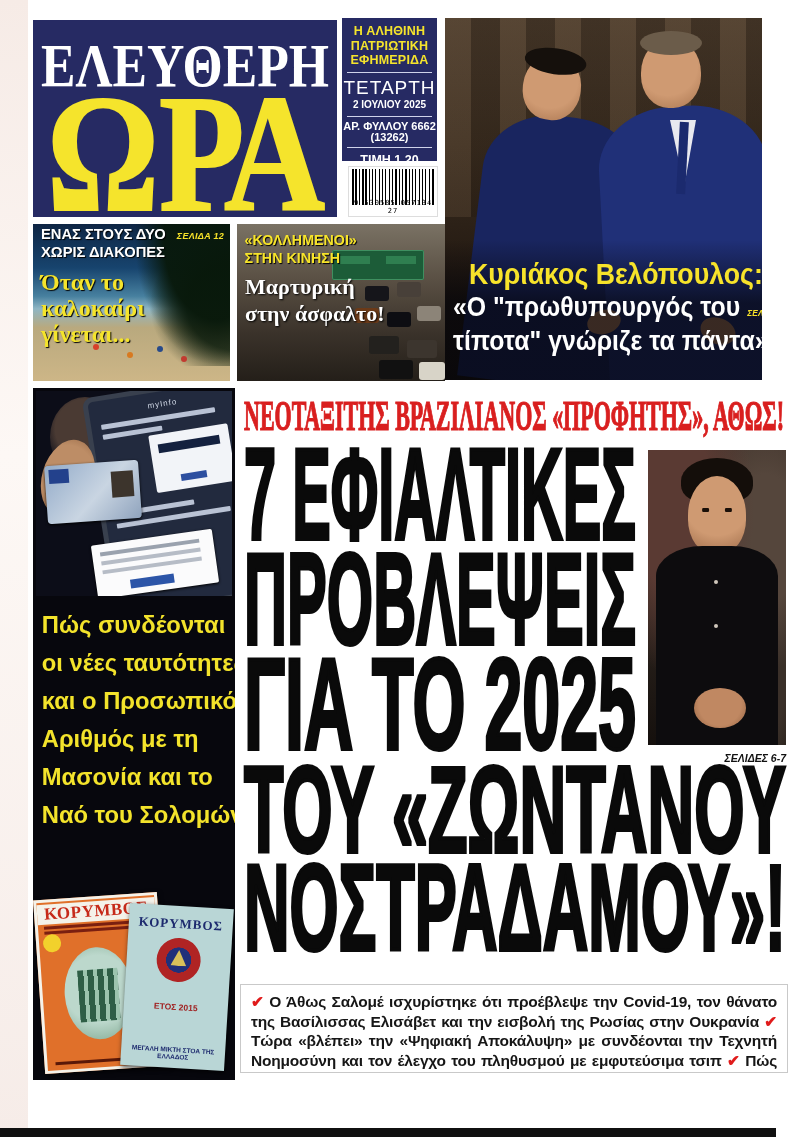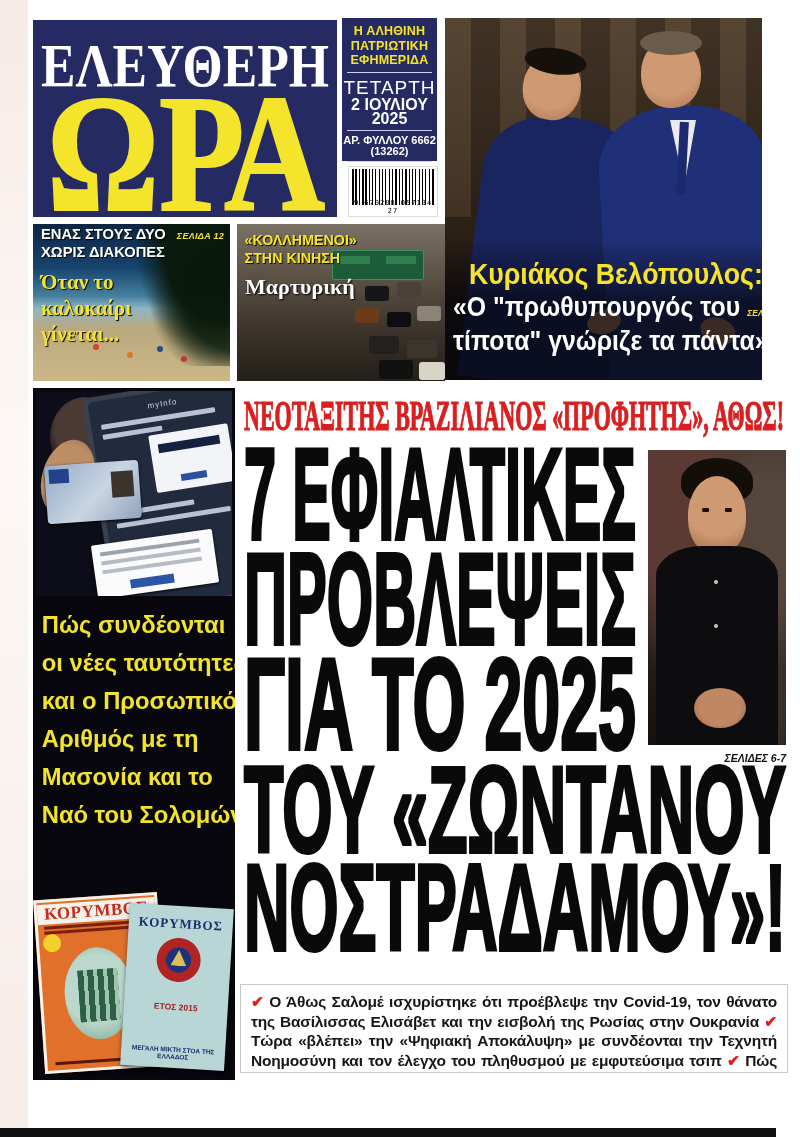--- a/index.html
+++ b/index.html
@@ -9,21 +9,21 @@
 
   
   #left-tint{left:0;top:0;width:28px;height:1137px;background:linear-gradient(180deg,#f6ebe6,#fdf8f5 40%,#f6ece8);}
 
   
   #masthead{left:33px;top:20px;width:304px;height:197px;background:#262a63;}
   #infobox{left:342px;top:18px;width:95px;height:143px;background:#262a63;color:#fff;text-align:center;}
   .tagline{color:#f5e42c;font-weight:700;font-size:12.5px;line-height:14.5px;letter-spacing:.2px;}
   .rule{height:1px;background:#cfd2ea;margin:4px 5px;}
   .day{font-size:19px;letter-spacing:1px;font-weight:400;line-height:21px;}
-  .date{font-size:16px;font-weight:700;line-height:14px;}
+  .date{font-size:10px;font-weight:700;line-height:14px;}
   .issue{font-size:11px;font-weight:700;line-height:11px;}
   .price{font-size:12.5px;font-weight:700;line-height:16px;}
   #barcode{left:348px;top:166px;width:88px;height:49px;background:#fff;border:1px solid #ddd;}
   #bars{position:absolute;left:3px;top:2px;right:3px;height:36px;
         background:repeating-linear-gradient(90deg,#000 0 1.5px,#fff 1.5px 3px,#000 3px 4.5px,#fff 4.5px 7px,#000 7px 8px,#fff 8px 10px);}
   #barcode-digits{position:absolute;left:0;bottom:1px;width:100%;font-family:"DejaVu Sans Mono",monospace;
         font-size:7px;letter-spacing:1px;text-align:center;color:#000;}
 
   .mast-text{font-family:"Liberation Serif",serif;font-weight:700;}
 
@@ -64,21 +64,21 @@
      background:linear-gradient(180deg,#0e2544 0%,#17446e 28%,#47809f 46%,#8fb6c4 54%,#b9a97e 66%,#cdb687 100%);}
   #beach-tree{position:absolute;right:-14px;top:-8px;width:110px;height:150px;
      background:radial-gradient(ellipse at 75% 15%,rgba(8,24,10,.95) 0 45%,transparent 70%),
                 radial-gradient(ellipse at 95% 60%,rgba(10,28,12,.8) 0 35%,transparent 60%);}
   #beach-dots{position:absolute;left:60px;top:120px;width:6px;height:6px;border-radius:50%;background:#d8402a;
      box-shadow:34px 8px 0 #d87a20,64px 2px 0 #274a8a,88px 12px 0 #c23a30;}
   .kicker-row{position:relative;z-index:4;padding-left:8px;}
   .beach-kicker{color:#fff;font-weight:700;font-size:15.5px;line-height:18px;
      text-shadow:1px 1px 1px #000;transform:scaleX(.95);transform-origin:left;}
   .serif-head{font-family:"Liberation Serif",serif;font-weight:700;}
-  .beach-line{position:relative;z-index:4;color:#f5e42c;font-size:21px;line-height:26px;
+  .beach-line{position:relative;z-index:4;color:#f5e42c;font-size:24px;line-height:26px;
      padding-left:8px;text-shadow:1px 1px 1px #000;}
 
   
   #traffic{left:237px;top:224px;width:208px;height:157px;overflow:hidden;
      background:linear-gradient(180deg,#7a7264 0%,#5a5044 35%,#3a322a 70%,#241f19 100%);}
   #sign{position:absolute;left:95px;top:26px;width:92px;height:30px;background:#1c5c38;border-radius:2px;
      box-shadow:inset 0 0 0 1px #3f8f60;}
   #sign::before{content:"";position:absolute;left:8px;top:6px;width:30px;height:8px;background:#2f7f50;}
   #sign::after{content:"";position:absolute;right:8px;top:6px;width:30px;height:8px;background:#2f7f50;}
   .car{position:absolute;width:24px;height:15px;border-radius:3px;}
@@ -209,21 +209,21 @@
       <div class="rule"></div>
       <div class="issue">ΑΡ. ΦΥΛΛΟΥ 6662 (13262)</div>
       <div class="rule"></div>
       <div class="price">ΤΙΜΗ 1,20 ΕΥΡΩ</div>
     </div>
   </div>
 
   <div class="abs" id="barcode">
     <div id="bars"></div>
     <div id="barcode-digits">
-      <span>9 670288 057134</span>
+      <span>9 530585 057134</span>
       <span>27</span>
     </div>
   </div>
 
   <div class="abs" id="politicians">
     <div id="parliament-bg"></div>
     <div id="parliament-cols"></div>
     <div class="suit" id="suit-left"></div>
     <div class="suit" id="suit-right"></div>
     <div class="abs" id="shirt-right"></div>
@@ -260,20 +260,21 @@
     <div class="car" style="left:150px;top:88px;background:#0d0d12;"></div>
     <div class="car" style="left:180px;top:82px;background:#8c8478;"></div>
     <div class="car" style="left:132px;top:112px;background:#23211e;width:30px;height:18px;"></div>
     <div class="car" style="left:170px;top:116px;background:#3c352e;width:30px;height:18px;"></div>
     <div class="car" style="left:142px;top:136px;background:#111;width:34px;height:19px;"></div>
     <div class="car" style="left:182px;top:138px;background:#d8d4c8;width:26px;height:18px;"></div>
     <div class="traffic-kicker" style="padding-top:7px;">«ΚΟΛΛΗΜΕΝΟΙ»</div>
     <div class="traffic-kicker">ΣΤΗΝ ΚΙΝΗΣΗ</div>
     <div style="height:6px;"></div>
     <div class="traffic-line serif-head">Μαρτυρική</div>
+    <div class="traffic-line serif-head">στην άσφαλτο!</div>
   </div>
 
   <svg class="abs" id="banner-svg" width="548" height="48" viewBox="0 0 548 48">
     <text id="banner-text" x="4" y="39" textLength="540" lengthAdjust="spacingAndGlyphs">ΝΕΟΤΑΞΙΤΗΣ ΒΡΑΖΙΛΙΑΝΟΣ «ΠΡΟΦΗΤΗΣ», ΑΘΩΣ!</text>
   </svg>
 
   <svg class="hl" style="left:240px;top:441px;" width="402" height="112" viewBox="0 0 402 112">
     <text class="hl-text" x="4" y="98" textLength="392" lengthAdjust="spacingAndGlyphs">7 ΕΦΙΑΛΤΙΚΕΣ</text>
   </svg>
   <svg class="hl" style="left:240px;top:546px;" width="402" height="112" viewBox="0 0 402 112">

